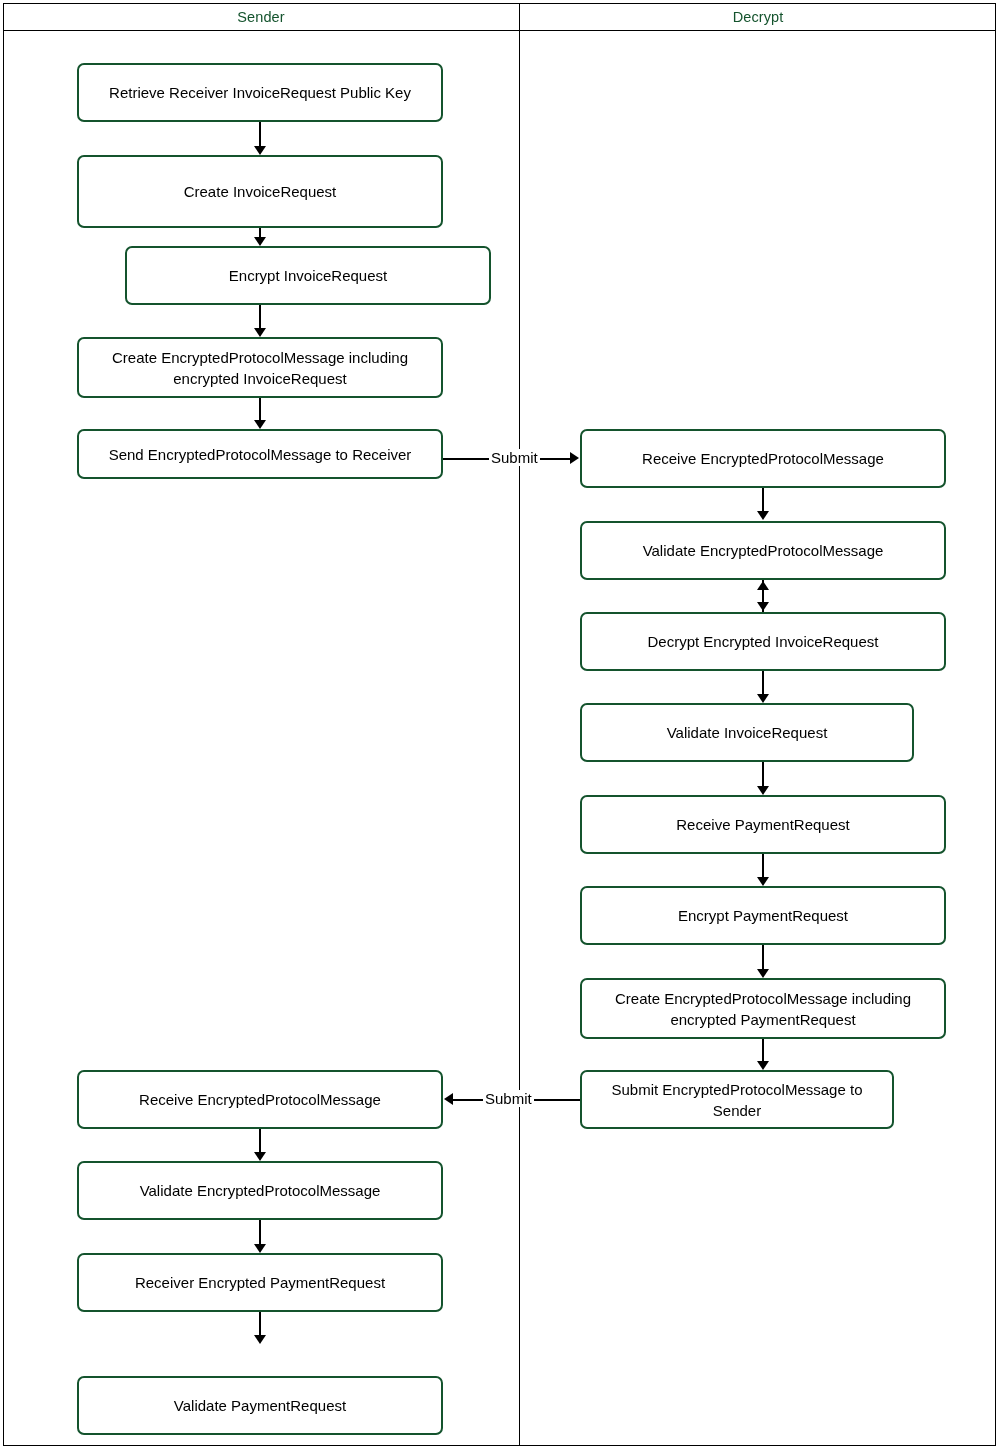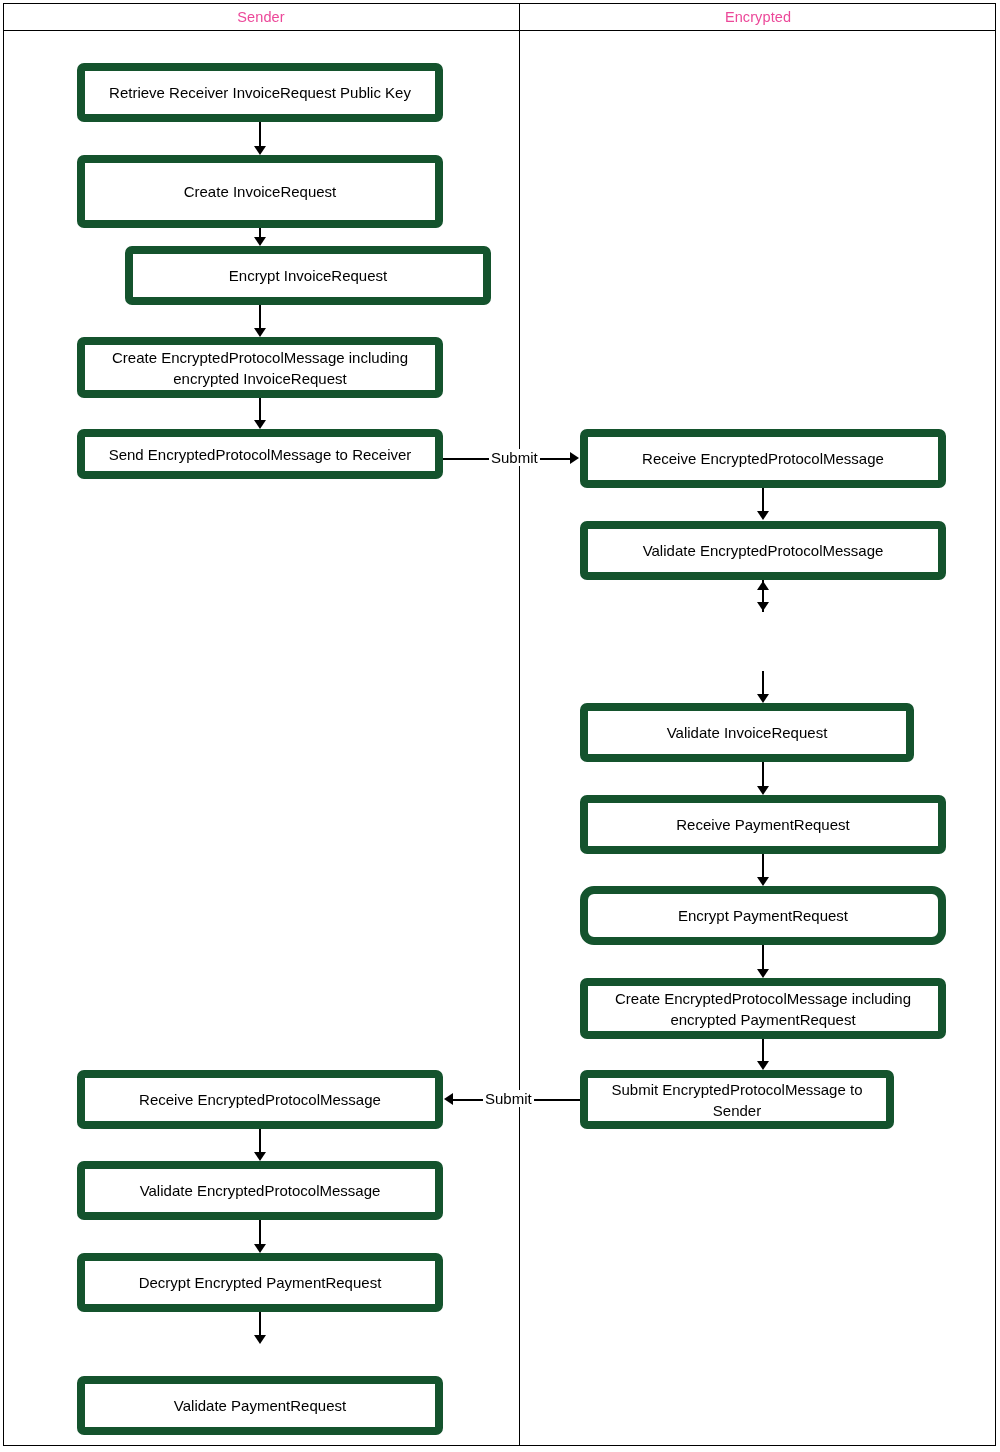--- a/index.html
+++ b/index.html
@@ -30,40 +30,40 @@
     left:3px; top:3px;
     width:993px; height:28px;
     box-sizing:border-box;
     border-bottom:1.6px solid #000000;
   }
   .lane-header{
     position:absolute;
     top:0; height:28px;
     display:flex; align-items:center; justify-content:center;
     font-size:14.5px;
-    color:#ec4899;
+    color:#14532d;
     letter-spacing:0.1px;
     box-sizing:border-box;
   }
   .lane-header.sender{ left:0; width:516px; }
   .lane-header.receiver{ left:517px; width:476px; }
 
   
   .lane-divider{
     position:absolute;
     left:519px; top:3px;
     width:0; height:1443px;
     border-left:1.6px solid #000000;
   }
 
   
   .node{
     position:absolute;
     box-sizing:border-box;
-    border:8px solid #14532d;
+    border:2px solid #14532d;
     border-radius:7px;
     background:#ffffff;
     display:flex;
     align-items:center;
     justify-content:center;
     text-align:center;
     font-size:15px;
     line-height:21px;
     color:#000000;
     padding:2px 6px;
@@ -132,21 +132,21 @@
 </style>
 </head>
 <body>
 
 <div id="canvas">
 
   <div class="frame"></div>
 
   <div class="lane-header-band">
     <div class="lane-header sender">Sender</div>
-    <div class="lane-header receiver">Encrypted</div>
+    <div class="lane-header receiver">Decrypt</div>
   </div>
 
   <div class="lane-divider"></div>
 
   <div class="node" style="left:77px;  top:63px;   width:366px; height:59px;">
     <span class="node-label">Retrieve Receiver InvoiceRequest Public Key</span>
   </div>
 
   <div class="node" style="left:77px;  top:155px;  width:366px; height:73px;">
     <span class="node-label">Create InvoiceRequest</span>
@@ -167,45 +167,48 @@
 
   <div class="node" style="left:77px;  top:1070px; width:366px; height:59px;">
     <span class="node-label">Receive EncryptedProtocolMessage</span>
   </div>
 
   <div class="node" style="left:77px;  top:1161px; width:366px; height:59px;">
     <span class="node-label">Validate EncryptedProtocolMessage</span>
   </div>
 
   <div class="node" style="left:77px;  top:1253px; width:366px; height:59px;">
-    <span class="node-label">Decrypt Encrypted PaymentRequest</span>
+    <span class="node-label">Receiver Encrypted PaymentRequest</span>
   </div>
 
   <div class="node" style="left:77px;  top:1344px; width:366px; height:59px;margin-top:32px;">
     <span class="node-label">Validate PaymentRequest</span>
   </div>
 
   <div class="node" style="left:580px; top:429px;  width:366px; height:59px;">
     <span class="node-label">Receive EncryptedProtocolMessage</span>
   </div>
 
   <div class="node" style="left:580px; top:521px;  width:366px; height:59px;">
     <span class="node-label">Validate EncryptedProtocolMessage</span>
   </div>
 
+  <div class="node" style="left:580px; top:612px;  width:366px; height:59px;">
+    <span class="node-label">Decrypt Encrypted InvoiceRequest</span>
+  </div>
 
   <div class="node" style="left:580px; top:703px;  width:334px; height:59px;">
     <span class="node-label">Validate InvoiceRequest</span>
   </div>
 
   <div class="node" style="left:580px; top:795px;  width:366px; height:59px;">
     <span class="node-label">Receive PaymentRequest</span>
   </div>
 
-  <div class="node" style="left:580px; top:886px;  width:366px; height:59px;border-radius:14px;">
+  <div class="node" style="left:580px; top:886px;  width:366px; height:59px;">
     <span class="node-label">Encrypt PaymentRequest</span>
   </div>
 
   <div class="node" style="left:580px; top:978px;  width:366px; height:61px;">
     <span class="node-label">Create EncryptedProtocolMessage including
 encrypted PaymentRequest</span>
   </div>
 
   <div class="node" style="left:580px; top:1070px; width:314px; height:59px;">
     <span class="node-label">Submit EncryptedProtocolMessage to Sender</span>

